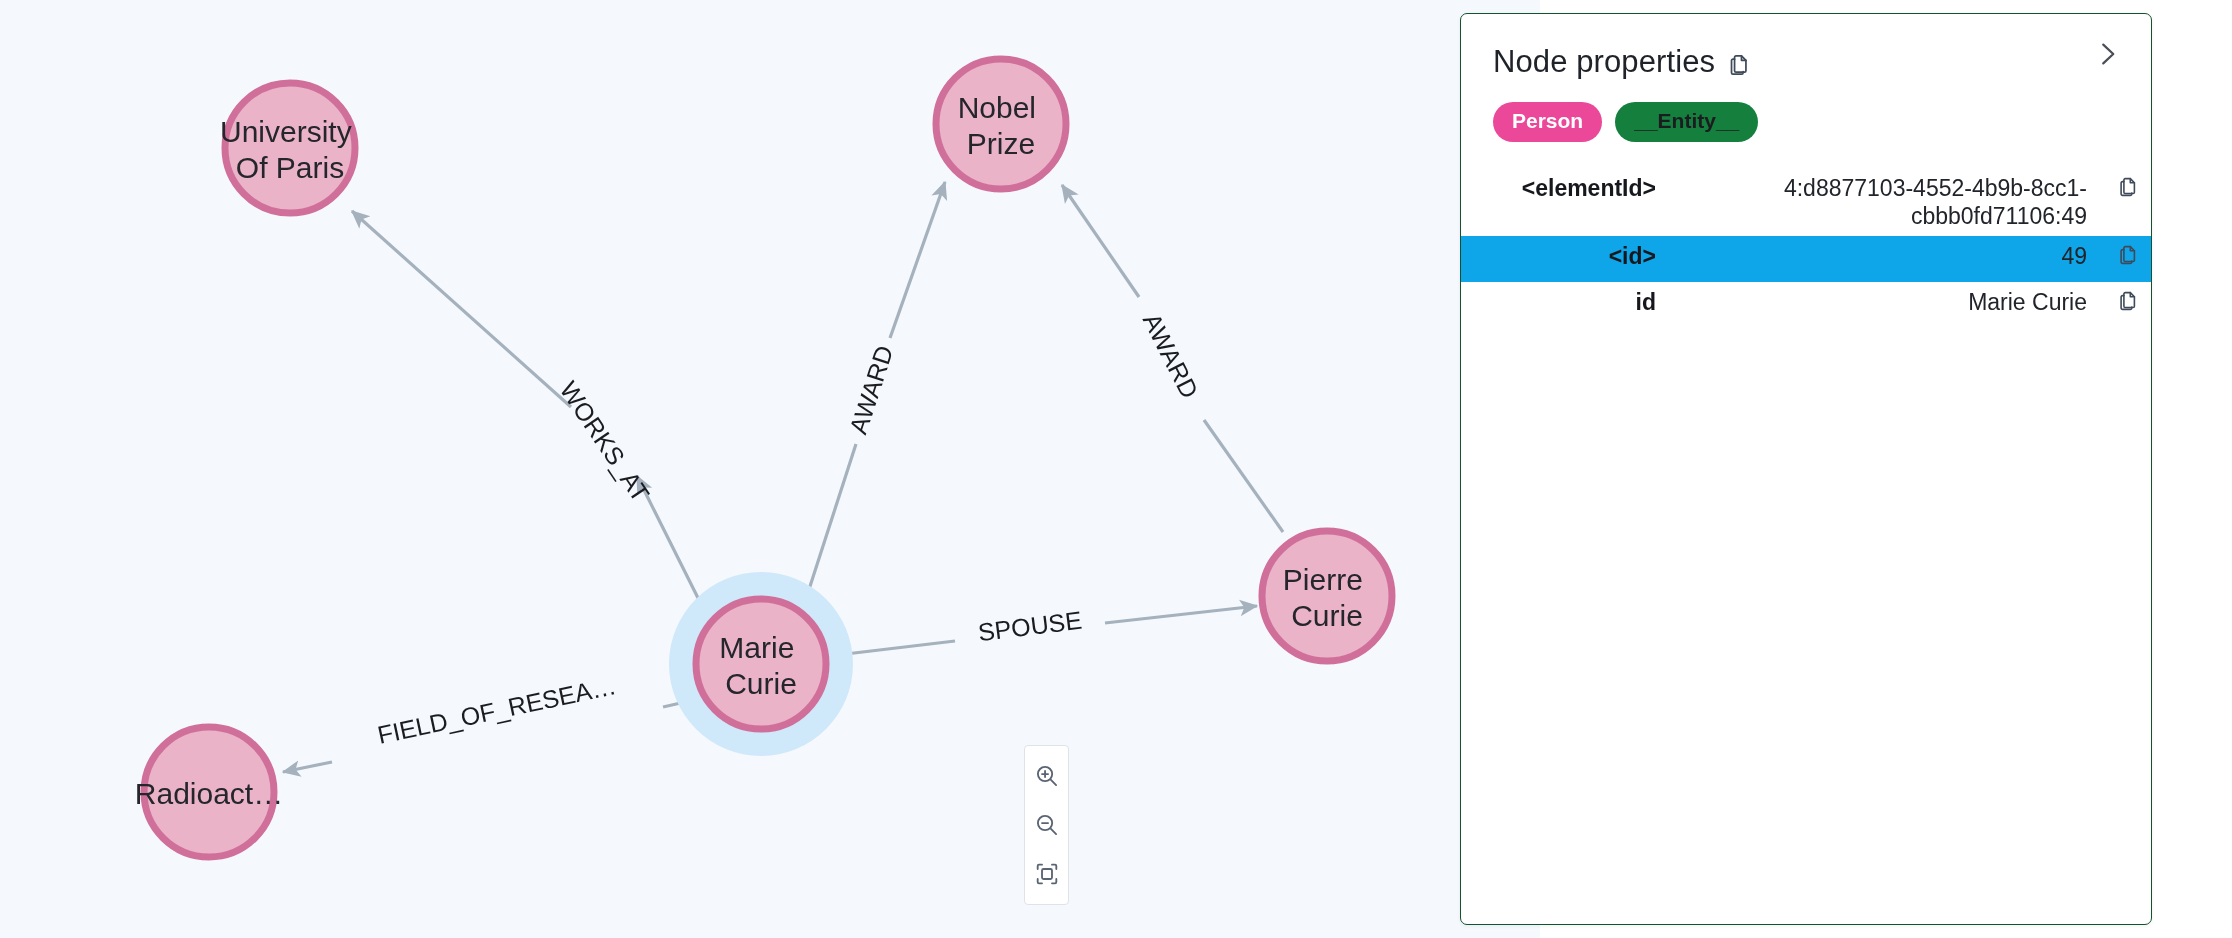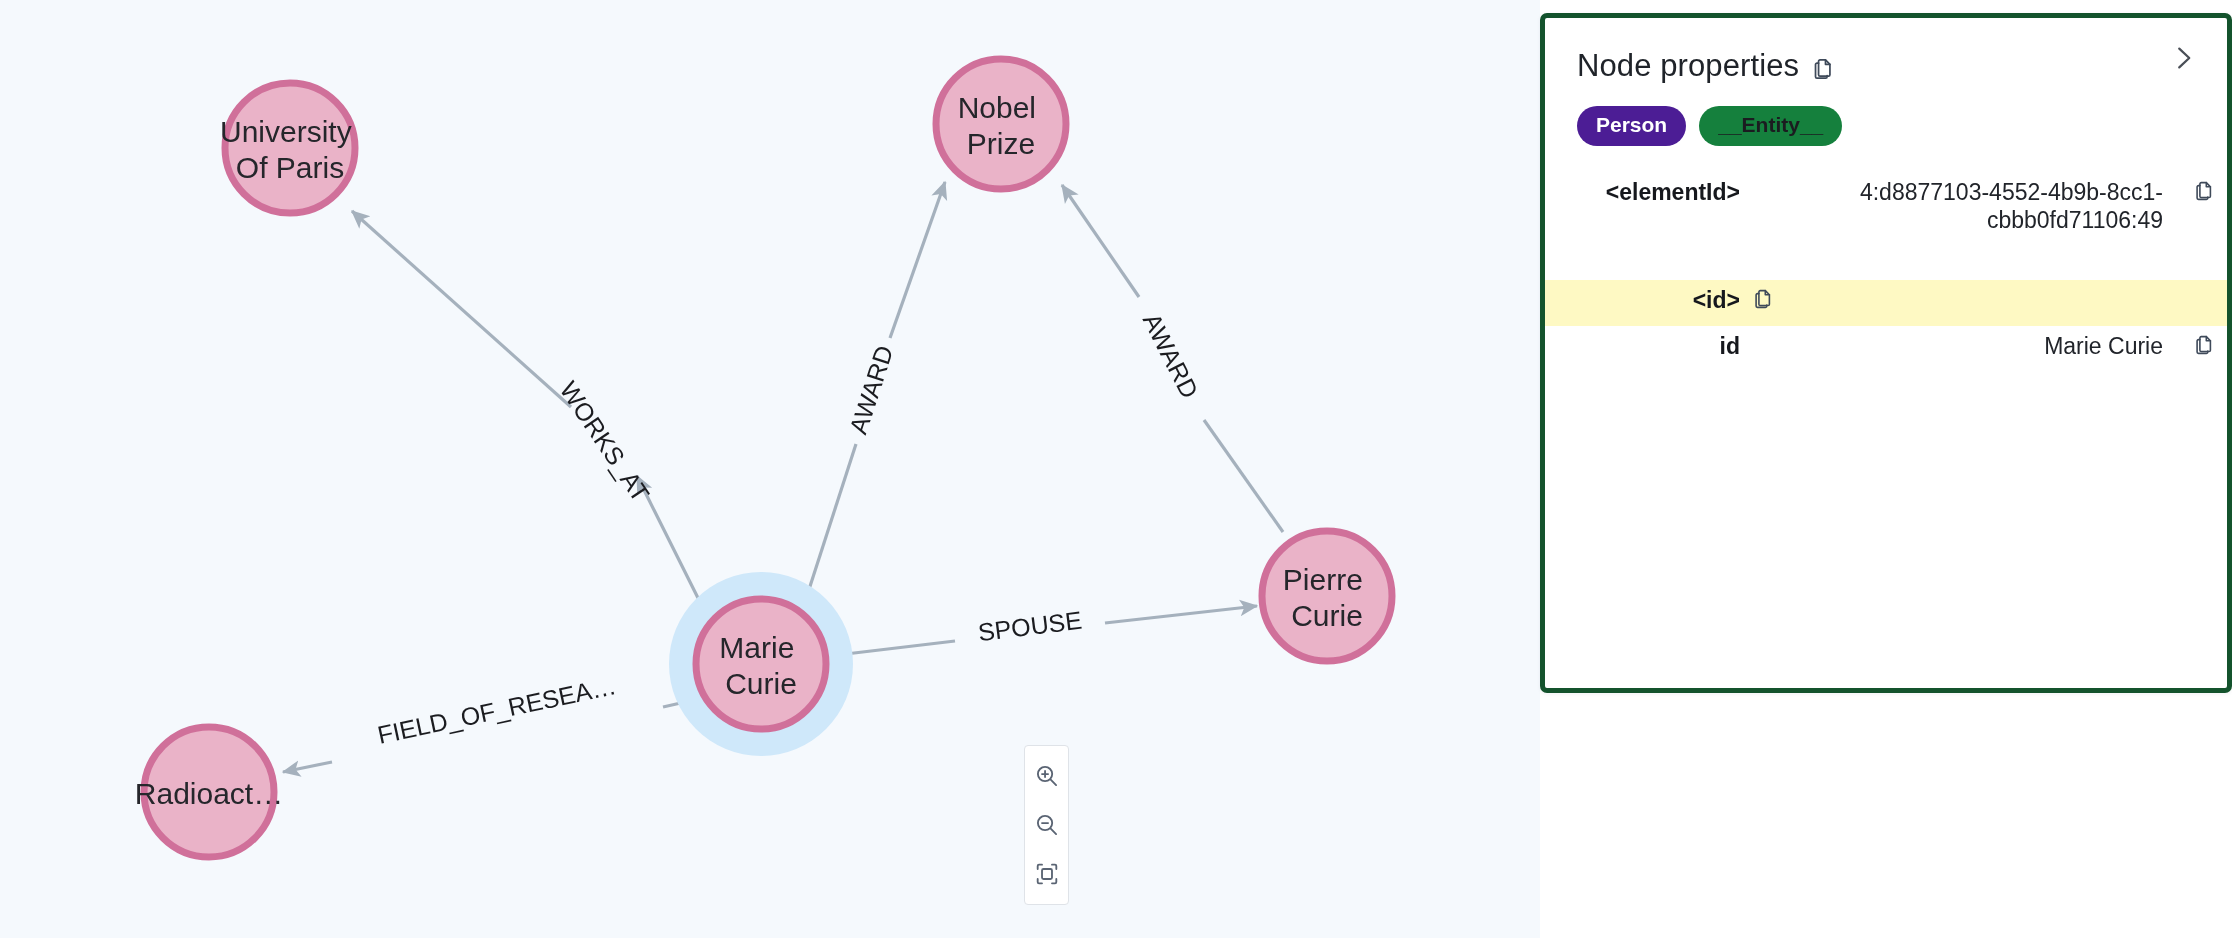--- a/index.html
+++ b/index.html
@@ -53,24 +53,24 @@
   .zoom-btn {
     width: 38px; height: 44px;
     display: flex; align-items: center; justify-content: center;
     cursor: pointer; background: transparent; border: none;
   }
   .zoom-btn svg { display: block; }
 
   
   .panel {
     position: absolute;
-    left: 1540px; top: 13px;
-    width: 692px; height: 680px;
+    left: 1460px; top: 13px;
+    width: 692px; height: 912px;
     background: #ffffff;
-    border: 5px solid #14532d;
+    border: 1px solid #14532d;
     border-radius: 7px;
     box-shadow: 0 1px 4px rgba(30,40,60,0.06);
     overflow: hidden;
   }
   .panel-header {
     position: relative;
     padding: 30px 30px 0 32px;
     display: flex; align-items: center;
   }
   .panel-title {
@@ -108,21 +108,21 @@
   }
 
   .props { margin-top: 26px; }
   .prop-row {
     display: flex;
     align-items: flex-start;
     padding: 6px 0 6px 0;
     min-height: 46px;
     text-align: right;
   }
-  .prop-row.alt { background: #fef9c3; margin-top: 40px; }
+  .prop-row.alt { background: #0ea5e9; }
   .prop-key {
     width: 195px;
     flex: 0 0 195px;
     padding-left: 32px;
     font-size: 23px;
     font-weight: bold;
     color: #16181d;
     line-height: 1.22;
   }
   .prop-val {
@@ -271,40 +271,41 @@
       </span>
 
       <div class="panel-close">
         <svg width="30" height="30" viewBox="0 0 24 24" fill="none" stroke="#4a4f57" stroke-width="1.8" stroke-linecap="round" stroke-linejoin="round">
           <polyline points="9,4.5 17,12 9,19.5"></polyline>
         </svg>
       </div>
     </div>
 
     <div class="badges">
-      <span class="badge" style="background:#4c1d95;color:#ffffff;">Person</span>
+      <span class="badge" style="background:#ec4899;color:#ffffff;">Person</span>
       <span class="badge" style="background:#15803d;color:#1b1c20;">__Entity__</span>
     </div>
 
     <div class="props">
 
       <div class="prop-row">
         <div class="prop-key">&lt;elementId&gt;</div>
         <div class="prop-val">4:d8877103-4552-4b9b-8cc1-cbbb0fd71106:49</div>
         <div class="prop-copy">
           <svg width="24" height="24" viewBox="0 0 24 24" fill="none" stroke="#3f4a5a" stroke-width="1.6" stroke-linejoin="round" stroke-linecap="round">
             <path d="M9.2 3.6 h5.1 l4.1 4.1 v9.5 a1.3 1.3 0 0 1 -1.3 1.3 H9.2 a1.3 1.3 0 0 1 -1.3 -1.3 V4.9 a1.3 1.3 0 0 1 1.3 -1.3 z"></path>
             <path d="M14.3 3.6 v4.1 h4.1"></path>
             <path d="M7.9 6.6 H6.4 a1.3 1.3 0 0 0 -1.3 1.3 V19.1 a1.3 1.3 0 0 0 1.3 1.3 h8.1 a1.3 1.3 0 0 0 1.3 -1.3 v-1.1"></path>
           </svg>
         </div>
       </div>
 
       <div class="prop-row alt">
         <div class="prop-key">&lt;id&gt;</div>
+        <div class="prop-val">49</div>
         <div class="prop-copy">
           <svg width="24" height="24" viewBox="0 0 24 24" fill="none" stroke="#3f4a5a" stroke-width="1.6" stroke-linejoin="round" stroke-linecap="round">
             <path d="M9.2 3.6 h5.1 l4.1 4.1 v9.5 a1.3 1.3 0 0 1 -1.3 1.3 H9.2 a1.3 1.3 0 0 1 -1.3 -1.3 V4.9 a1.3 1.3 0 0 1 1.3 -1.3 z"></path>
             <path d="M14.3 3.6 v4.1 h4.1"></path>
             <path d="M7.9 6.6 H6.4 a1.3 1.3 0 0 0 -1.3 1.3 V19.1 a1.3 1.3 0 0 0 1.3 1.3 h8.1 a1.3 1.3 0 0 0 1.3 -1.3 v-1.1"></path>
           </svg>
         </div>
       </div>
 
       <div class="prop-row">

